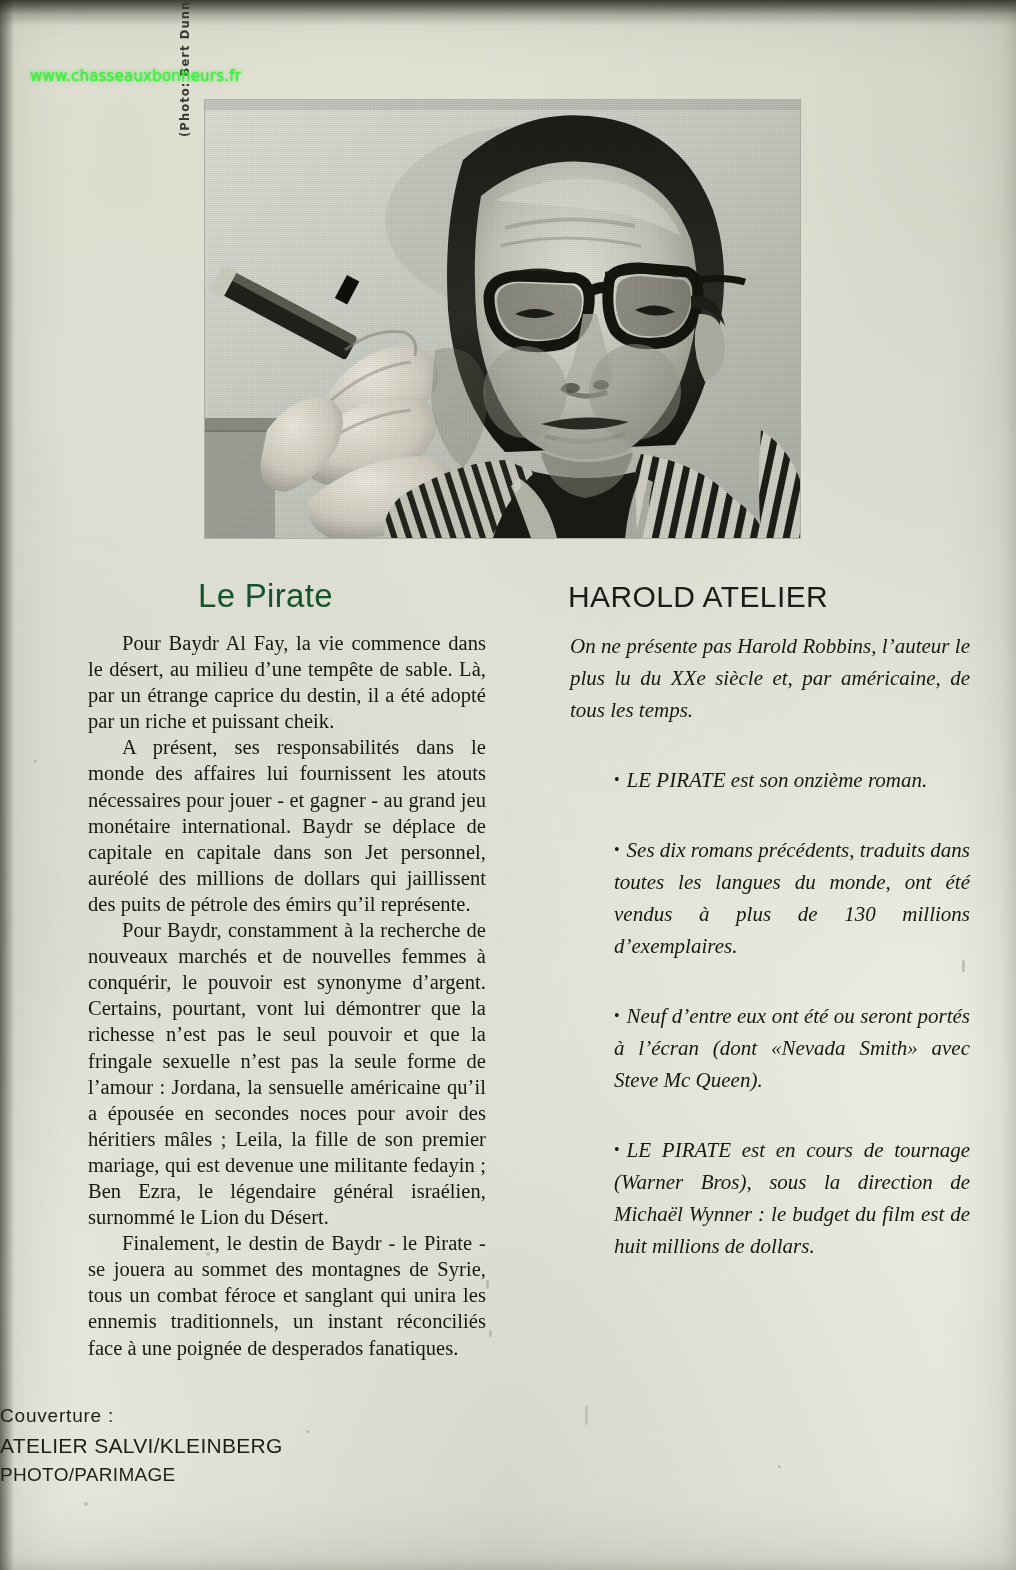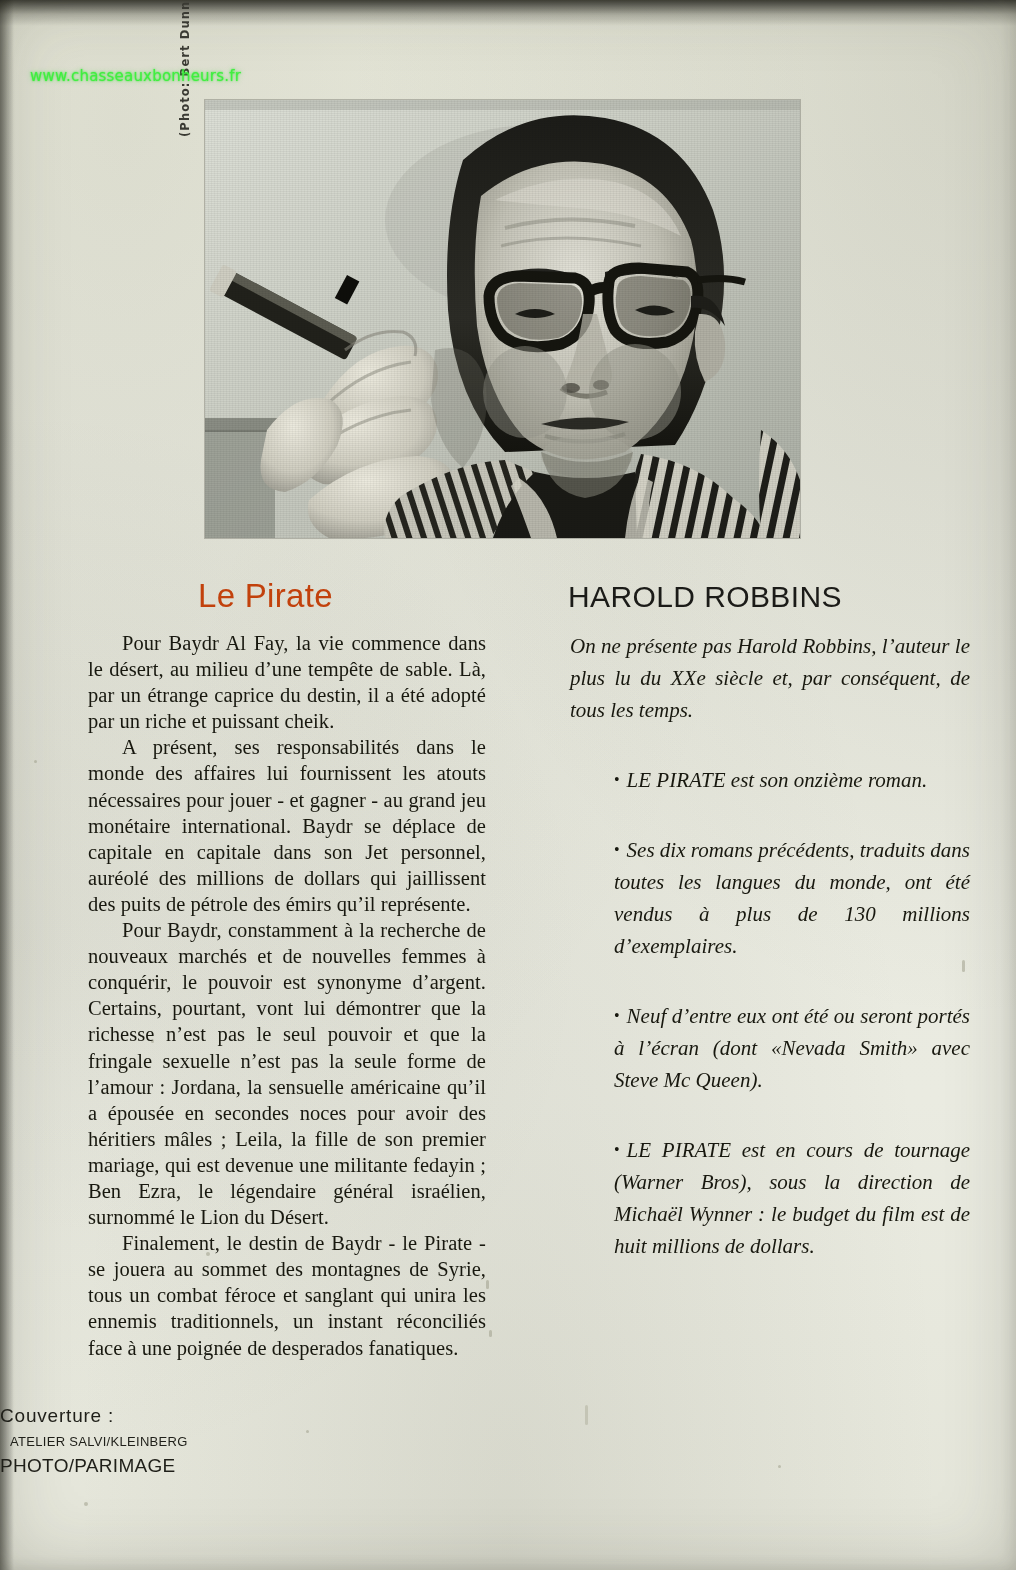--- a/index.html
+++ b/index.html
@@ -102,21 +102,21 @@
     pointer-events: none;
   }
 
   
   .title-left {
     position: absolute;
     left: 198px;
     top: 577px;
     font-family: "Liberation Sans", sans-serif;
     font-size: 33px;
-    color: #c2410c;
+    color: #14532d;
     letter-spacing: 0.3px;
     z-index: 12;
   }
   .title-right {
     position: absolute;
     left: 568px;
     top: 580px;
     font-family: "Liberation Sans", sans-serif;
     font-size: 30px;
     color: #1b1b18;
@@ -183,24 +183,23 @@
     font-family: "Liberation Sans", sans-serif;
     color: #1f1f19;
     z-index: 12;
   }
   .footer .f1 {
     font-size: 19px;
     letter-spacing: 0.8px;
     margin-bottom: 7px;
   }
   .footer .f2 {
-    font-size: 13px;
+    font-size: 21px;
     letter-spacing: 0.3px;
     margin-bottom: 6px;
-    padding-left: 10px;
   }
   .footer .f3 {
     font-size: 19px;
     letter-spacing: 0.3px;
   }
 
   
   .speck { position: absolute; background: #9a9a85; border-radius: 50%; opacity: .5; z-index: 11; pointer-events: none; }
 </style>
 </head>
@@ -325,31 +324,31 @@
     </svg>
     <div class="photo-noise"></div>
   </div>
 
   <div class="photo-credit">(Photo: Bert Dunn)</div>
 
   <div class="watermark">www.chasseauxbonheurs.fr</div>
 
   <div class="title-left">Le Pirate</div>
 
-  <div class="title-right">HAROLD ROBBINS</div>
+  <div class="title-right">HAROLD ATELIER</div>
 
   <div class="col-left">
     <p>Pour Baydr Al Fay, la vie commence dans le désert, au milieu d’une tempête de sable. Là, par un étrange caprice du destin, il a été adopté par un riche et puissant cheik.</p>
     <p>A présent, ses responsabilités dans le monde des affaires lui fournissent les atouts nécessaires pour jouer - et gagner - au grand jeu monétaire international. Baydr se déplace de capitale en capitale dans son Jet personnel, auréolé des millions de dollars qui jaillissent des puits de pétrole des émirs qu’il représente.</p>
     <p>Pour Baydr, constamment à la recherche de nouveaux marchés et de nouvelles femmes à conquérir, le pouvoir est synonyme d’argent. Certains, pourtant, vont lui démontrer que la richesse n’est pas le seul pouvoir et que la fringale sexuelle n’est pas la seule forme de l’amour : Jordana, la sensuelle américaine qu’il a épousée en secondes noces pour avoir des héritiers mâles ; Leila, la fille de son premier mariage, qui est devenue une militante fedayin ; Ben Ezra, le légendaire général israélien, surnommé le Lion du Désert.</p>
     <p>Finalement, le destin de Baydr - le Pirate - se jouera au sommet des montagnes de Syrie, tous un combat féroce et sanglant qui unira les ennemis traditionnels, un instant réconciliés face à une poignée de desperados fanatiques.</p>
   </div>
 
   <div class="col-right">
-    <p>On ne présente pas Harold Robbins, l’auteur le plus lu du XXe siècle et, par conséquent, de tous les temps.</p>
+    <p>On ne présente pas Harold Robbins, l’auteur le plus lu du XXe siècle et, par américaine, de tous les temps.</p>
     <p class="bullet"><span class="dot">•</span><span>LE PIRATE est son onzième roman.</span></p>
     <p class="bullet"><span class="dot">•</span><span>Ses dix romans précédents, traduits dans toutes les langues du monde, ont été vendus à plus de 130 millions d’exemplaires.</span></p>
     <p class="bullet"><span class="dot">•</span><span>Neuf d’entre eux ont été ou seront portés à l’écran (dont «Nevada Smith» avec Steve Mc Queen).</span></p>
     <p class="bullet"><span class="dot">•</span><span>LE PIRATE est en cours de tournage (Warner Bros), sous la direction de Michaël Wynner : le budget du film est de huit millions de dollars.</span></p>
   </div>
 
   <div class="footer">
     <div class="f1">Couverture :</div>
     <div class="f2">ATELIER SALVI/KLEINBERG</div>
     <div class="f3">PHOTO/PARIMAGE</div>

